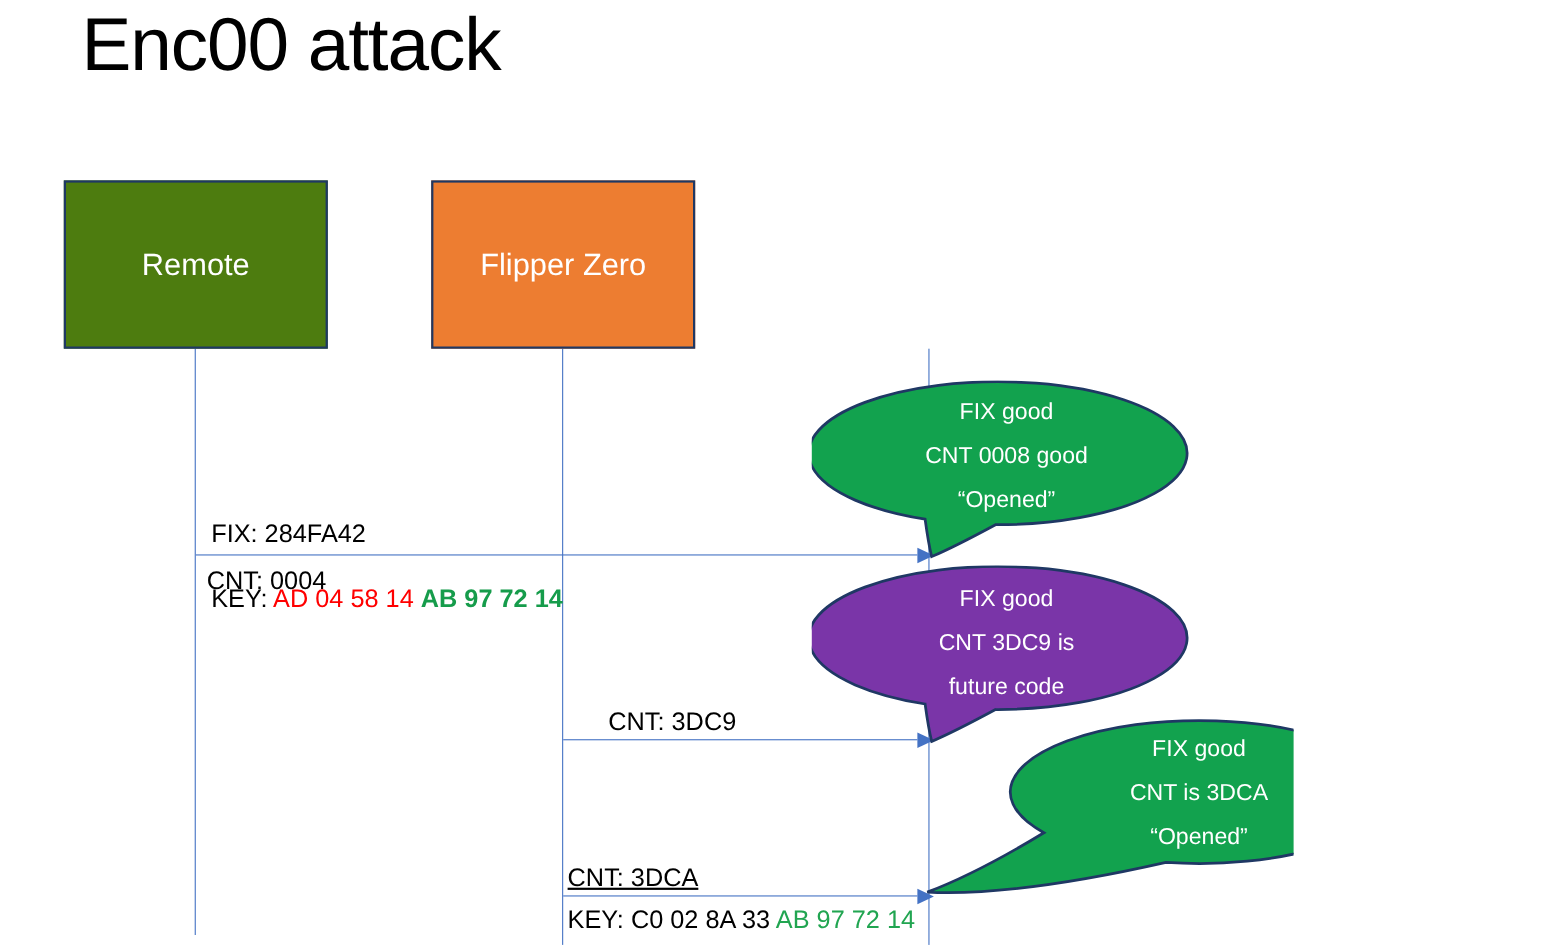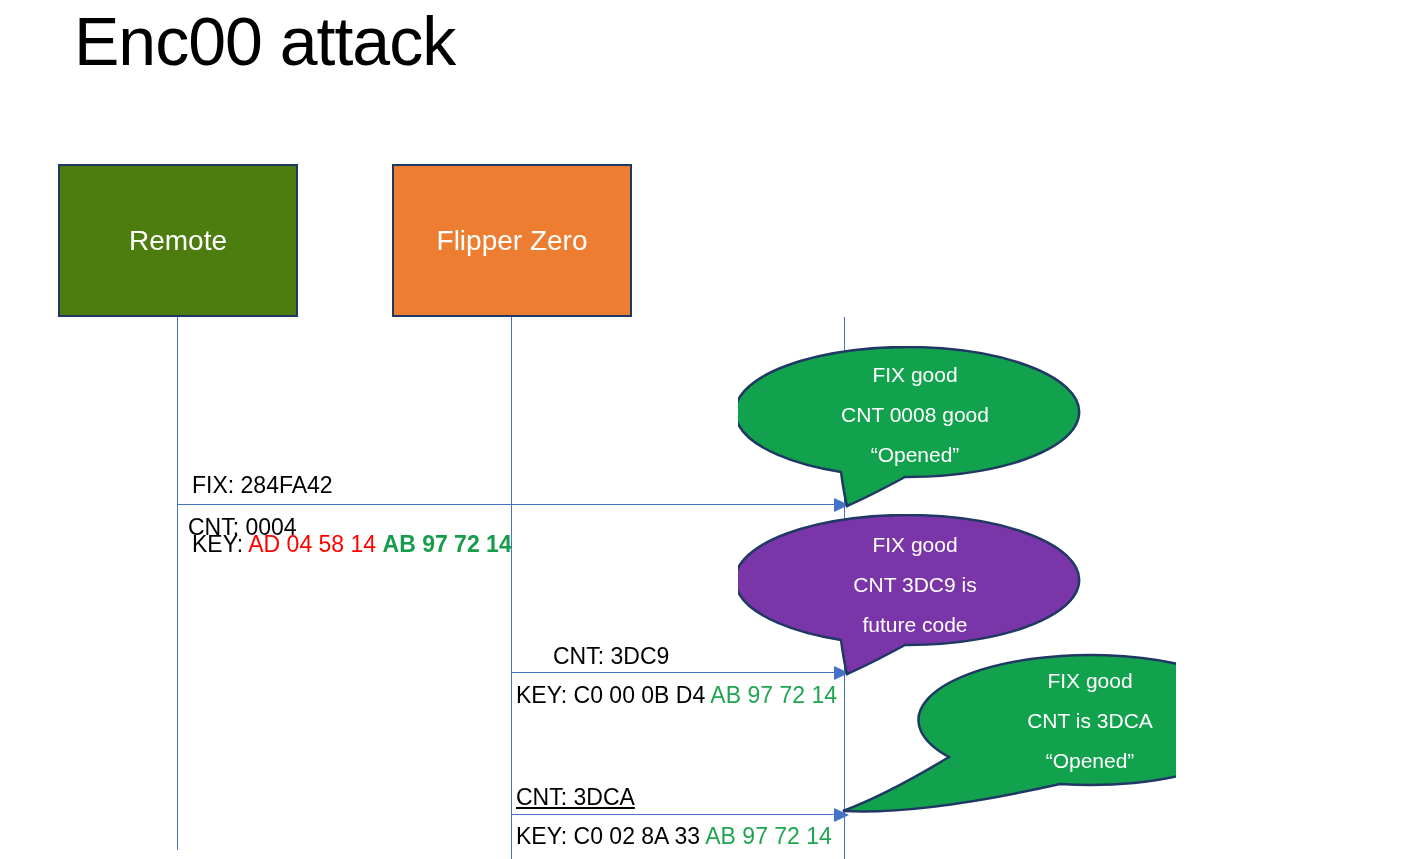--- a/index.html
+++ b/index.html
@@ -79,21 +79,20 @@
   <div class="arrow-head" style="left:834px; top:666px;"></div>
 
   <div class="msg-line" style="left:512px; top:814px; width:322px;"></div>
   <div class="arrow-head" style="left:834px; top:808px;"></div>
 
   <div class="mtext" style="left:192px; top:470px;">FIX: 284FA42</div>
   <div class="mtext" style="left:188px; top:512px;">CNT: 0004</div>
   <div class="mtext" style="left:192px; top:529px;"><span>KEY: </span><span class="seg-red">AD 04 58 14 </span><span class="seg-greenb">AB 97 72 14</span></div>
 
   <div class="mtext" style="left:516px; top:641px;margin-left:37px;">CNT: 3DC9</div>
-  <div class="mtext" style="left:516px; top:680px;"><span>KEY: </span><span>C0 00 0B D4 </span><span class="seg-green">AB 97 72 14</span></div>
 
   <div class="mtext" style="left:516px; top:782px;text-decoration:underline;">CNT: 3DCA</div>
   <div class="mtext" style="left:516px; top:821px;"><span>KEY: </span><span>C0 02 8A 33 </span><span class="seg-green">AB 97 72 14</span></div>
 
   <svg class="bubble-svg" style="left:738px; top:346px;" width="354" height="168" viewBox="0 0 354 168">
     <path d="M 167 131 A 172 65 0 1 0 103 126 Q 106 148 109 160 Q 130 151 167 131 Z" fill="#12A24E" stroke="#1F3864" stroke-width="2.5"></path>
   </svg>
   <div class="bubble-text" style="left:765px; top:355px;">
     <div>FIX good</div>
     <div>CNT 0008 good</div>

